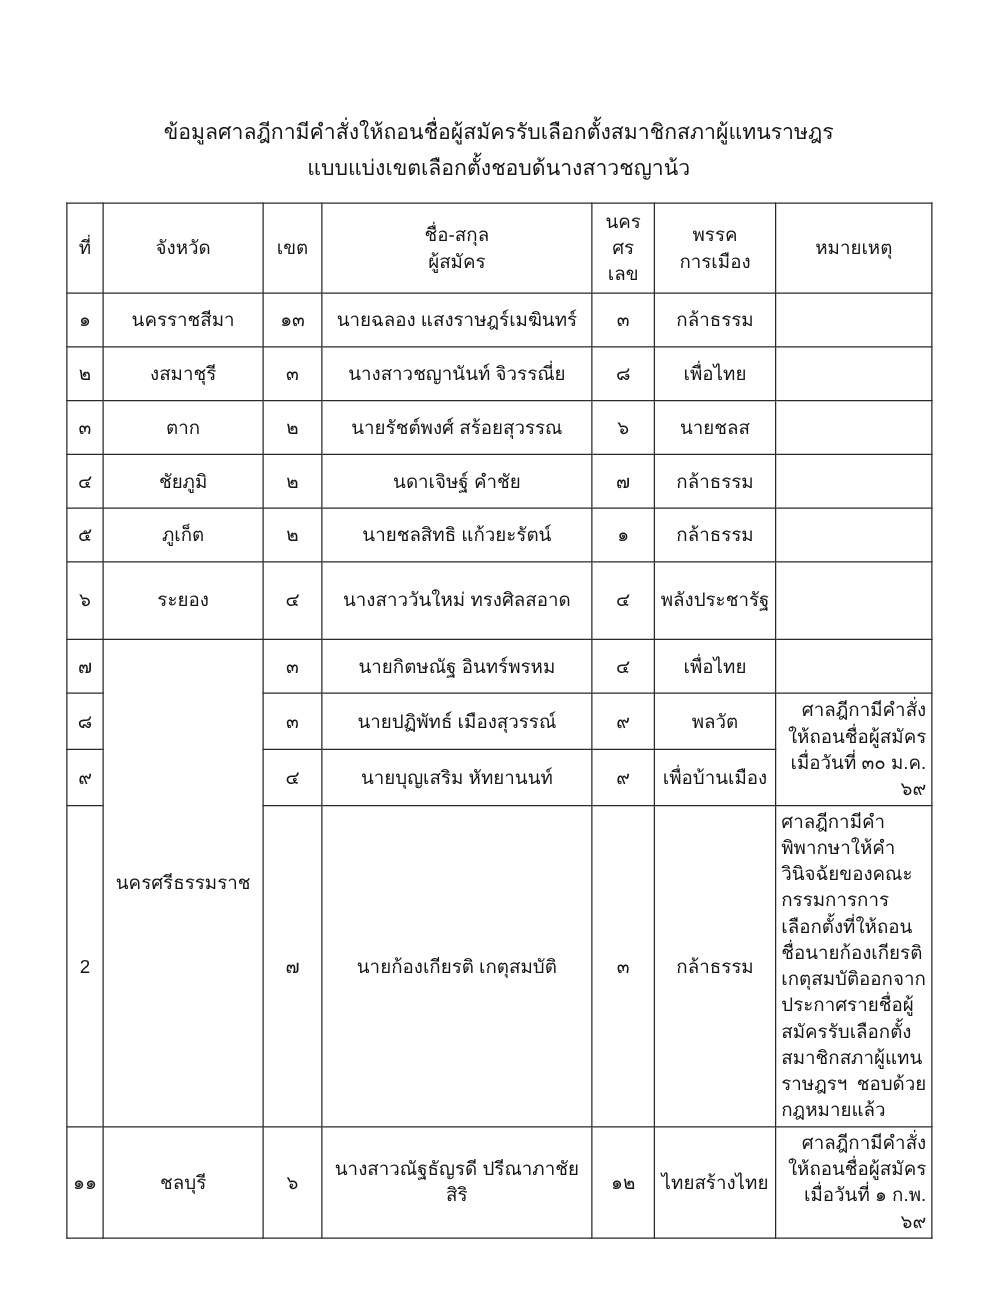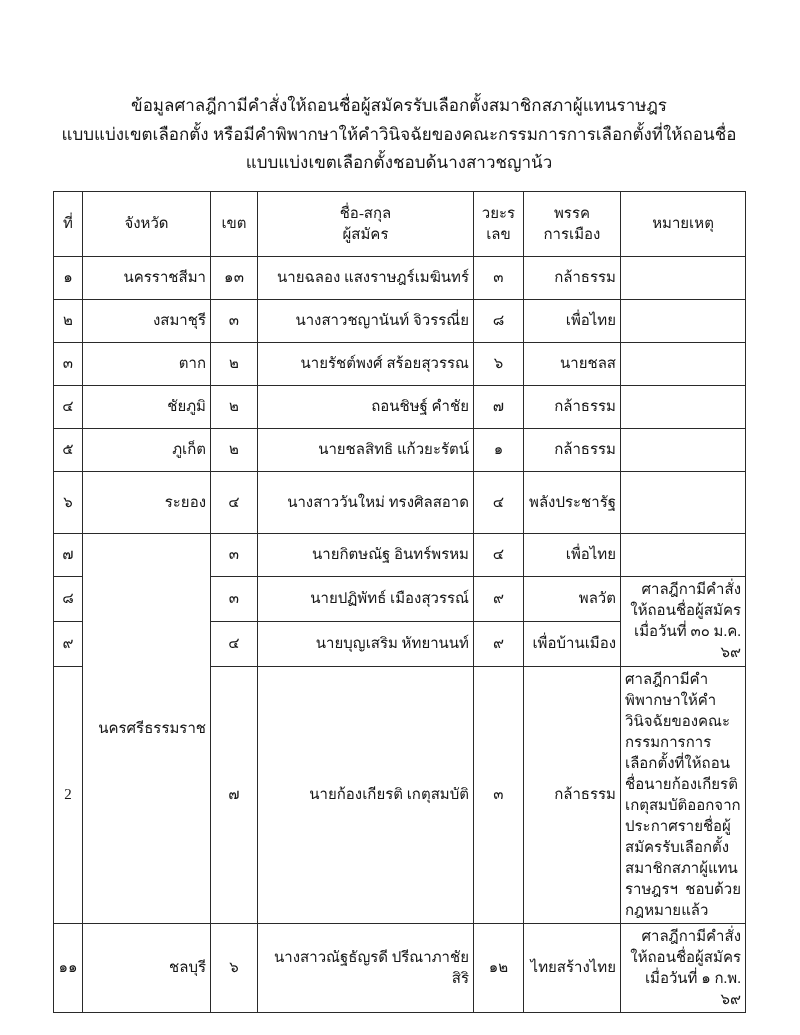--- a/index.html
+++ b/index.html
@@ -13,21 +13,20 @@
     font-family: "Liberation Sans", sans-serif;
     color: #1f1f1f;
     -webkit-font-smoothing: antialiased;
   }
   .page {
     box-sizing: border-box;
     width: 800px;
     height: 1035px;
     padding: 92px 0 0 53px;
     background: #ffffff;
-    font-family: Liberation Serif, serif;
   }
   .doc-title {
     width: 692px;
     text-align: center;
     font-size: 17px;
     line-height: 28.5px;
     color: #161616;
   }
   table.candidates {
     margin-top: 13px;
@@ -45,21 +44,21 @@
     line-height: 1.4;
     overflow: hidden;
   }
   table.candidates th {
     font-weight: normal;
     text-align: center;
     height: 56px;
     padding: 4px 2px;
   }
   td.c { text-align: center; }
-  td.l { text-align: right; padding-left: 9px; }
+  td.l { text-align: center; padding-left: 9px; }
   td.remark {
     font-size: 11.5px;
     line-height: 1.6;
     text-align: right;
     padding: 3px 6px;
     vertical-align: middle;
   }
   td.remark.justify {
     text-align: justify;
     vertical-align: middle;
@@ -70,21 +69,20 @@
   tr.rh-big   { height: 169px; }
   tr.rh-last  { height: 66px; }
 </style>
 </head>
 <body>
 
 <div class="page">
 
   <div class="doc-title">
     <div>ข้อมูลศาลฎีกามีคำสั่งให้ถอนชื่อผู้สมัครรับเลือกตั้งสมาชิกสภาผู้แทนราษฎร</div>
-    <div>แบบแบ่งเขตเลือกตั้ง หรือมีคำพิพากษาให้คำวินิจฉัยของคณะกรรมการการเลือกตั้งที่ให้ถอนชื่อ</div>
     <div>แบบแบ่งเขตเลือกตั้งชอบด้นางสาวชญาน้ว</div>
   </div>
 
   <table class="candidates">
     <colgroup>
       <col style="width:29px">
       <col style="width:128px">
       <col style="width:47px">
       <col style="width:216px">
       <col style="width:50px">
@@ -94,21 +92,21 @@
     <thead>
       <tr>
         <th>ที่</th>
         <th>จังหวัด</th>
         <th>เขต</th>
         <th>
           <div>ชื่อ-สกุล</div>
           <div>ผู้สมัคร</div>
         </th>
         <th>
-          <div>วยะร</div>
+          <div>นครศร</div>
           <div>เลข</div>
         </th>
         <th>
           <div>พรรค</div>
           <div>การเมือง</div>
         </th>
         <th>หมายเหตุ</th>
       </tr>
     </thead>
     <tbody>
@@ -136,21 +134,21 @@
         <td class="c">๒</td>
         <td class="l">นายรัชต์พงศ์ สร้อยสุวรรณ</td>
         <td class="c">๖</td>
         <td class="l">นายชลส</td>
         <td class="remark"></td>
       </tr>
       <tr class="rh-std">
         <td class="c">๔</td>
         <td class="l">ชัยภูมิ</td>
         <td class="c">๒</td>
-        <td class="l">ถอนชิษฐ์ คำชัย</td>
+        <td class="l">นดาเจิษฐ์ คำชัย</td>
         <td class="c">๗</td>
         <td class="l">กล้าธรรม</td>
         <td class="remark"></td>
       </tr>
       <tr class="rh-std">
         <td class="c">๕</td>
         <td class="l">ภูเก็ต</td>
         <td class="c">๒</td>
         <td class="l">นายชลสิทธิ แก้วยะรัตน์</td>
         <td class="c">๑</td>

